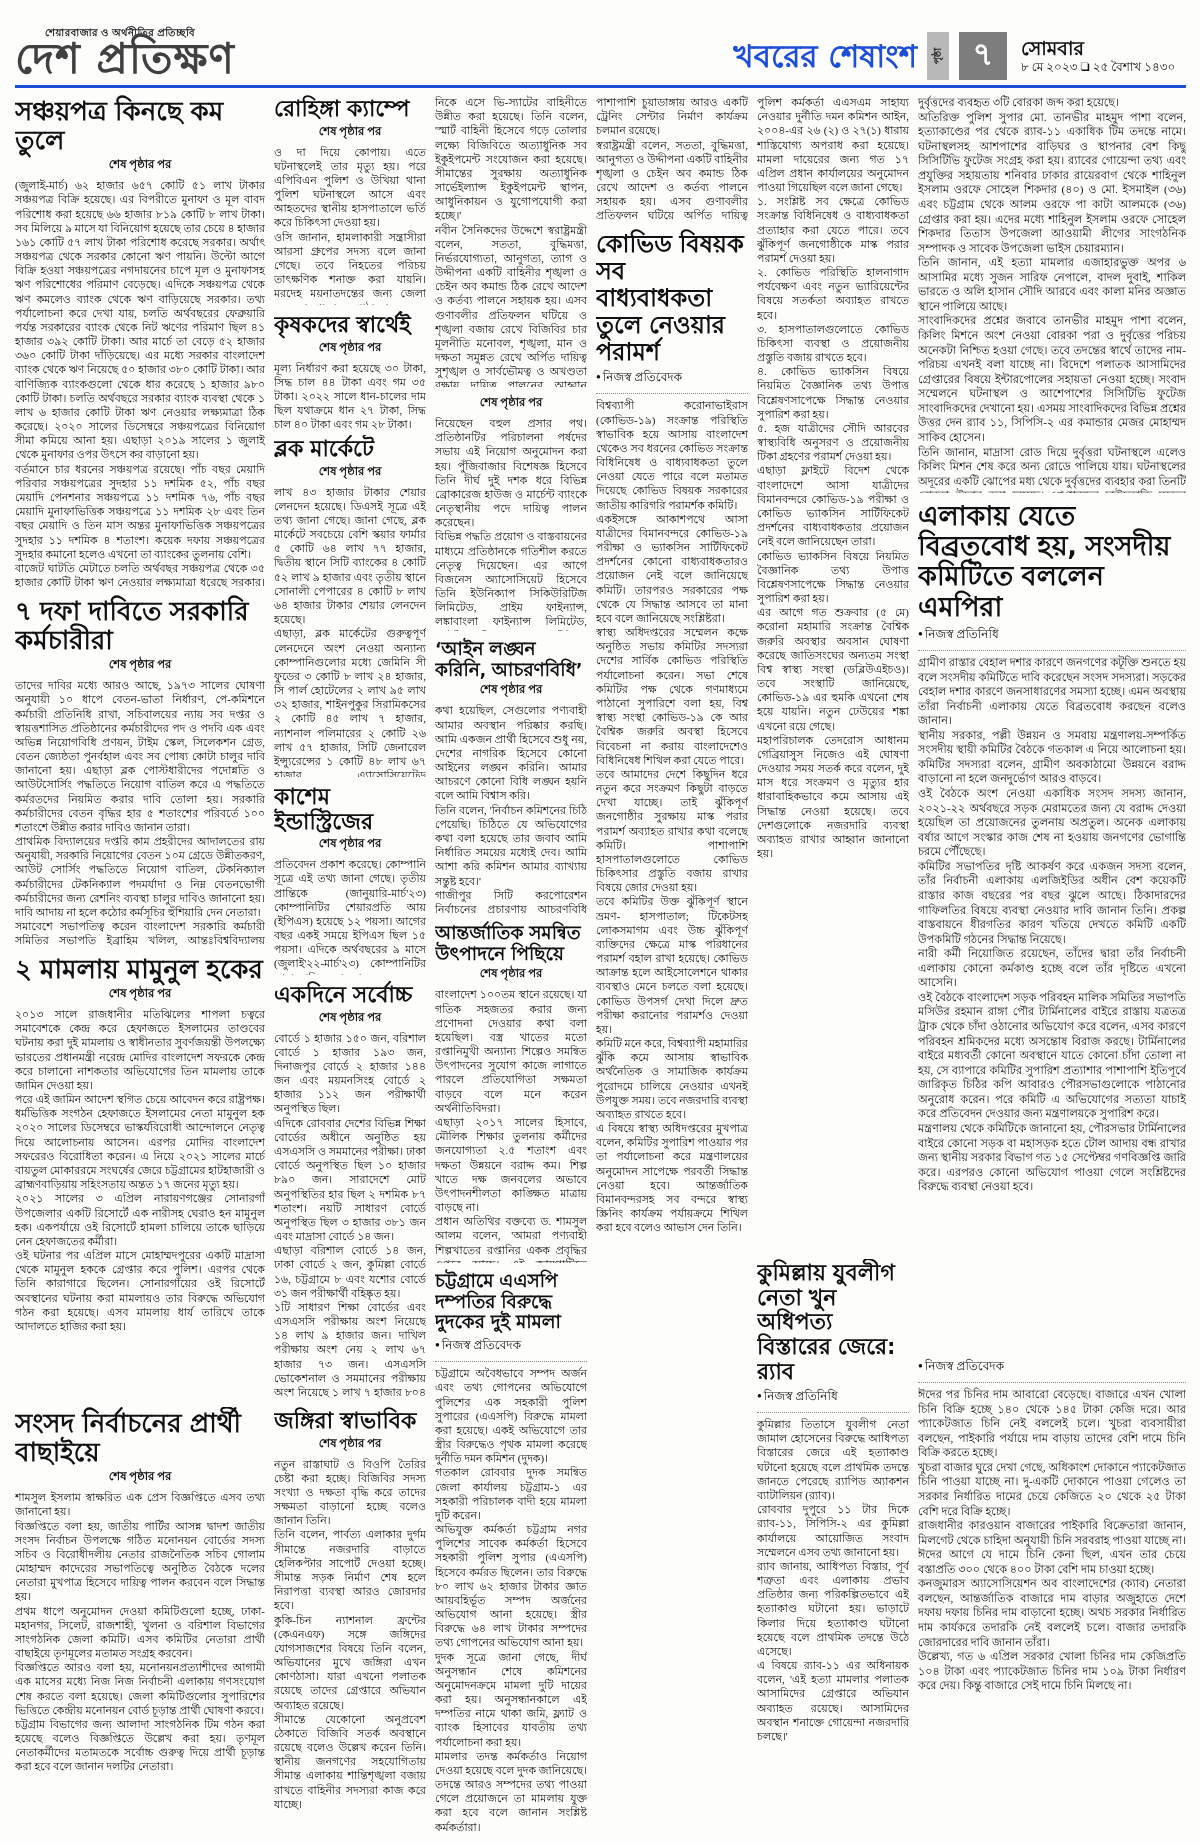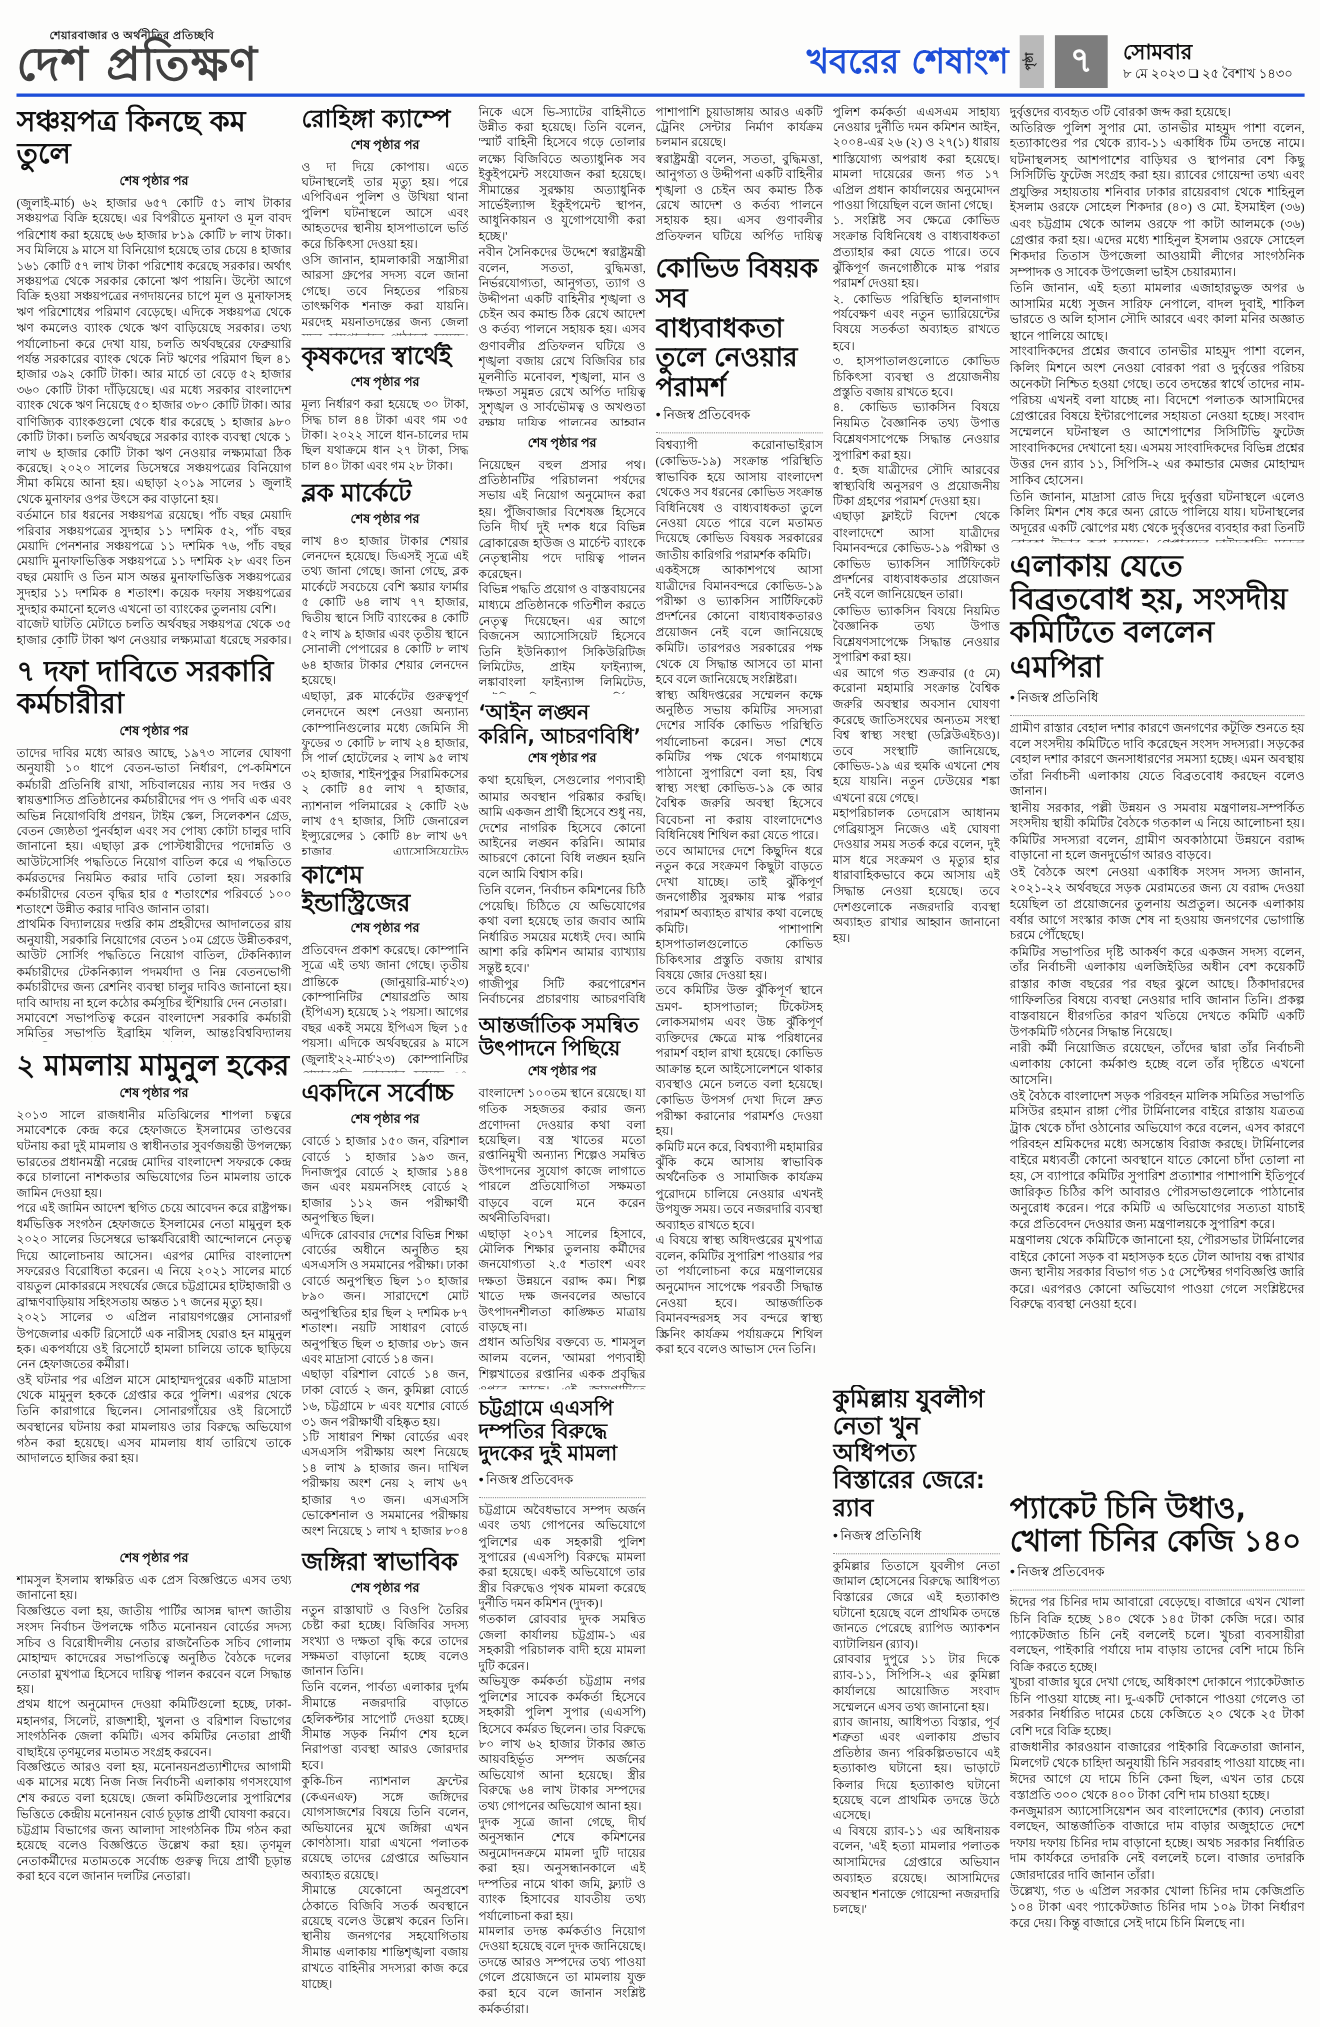--- a/index.html
+++ b/index.html
@@ -83,20 +83,21 @@
       </article>
       <article class="art" style="height:448px">
         <h2 class="hl hl-26">২ মামলায় মামুনুল হকের</h2>
         <div class="kicker">শেষ পৃষ্ঠার পর</div>
         <div class="body">২০১৩ সালে রাজধানীর মতিঝিলের শাপলা চত্বরে সমাবেশকে কেন্দ্র করে হেফাজতে ইসলামের তাণ্ডবের ঘটনায় করা দুই মামলায় ও স্বাধীনতার সুবর্ণজয়ন্তী উপলক্ষ্যে ভারতের প্রধানমন্ত্রী নরেন্দ্র মোদির বাংলাদেশ সফরকে কেন্দ্র করে চালানো নাশকতার অভিযোগের তিন মামলায় তাকে জামিন দেওয়া হয়।
 পরে এই জামিন আদেশ স্থগিত চেয়ে আবেদন করে রাষ্ট্রপক্ষ। ধর্মভিত্তিক সংগঠন হেফাজতে ইসলামের নেতা মামুনুল হক ২০২০ সালের ডিসেম্বরে ভাস্কর্যবিরোধী আন্দোলনে নেতৃত্ব দিয়ে আলোচনায় আসেন। এরপর মোদির বাংলাদেশ সফরেরও বিরোধিতা করেন। এ নিয়ে ২০২১ সালের মার্চে বায়তুল মোকাররমে সংঘর্ষের জেরে চট্টগ্রামের হাটহাজারী ও ব্রাহ্মণবাড়িয়ায় সহিংসতায় অন্তত ১৭ জনের মৃত্যু হয়।
 ২০২১ সালের ৩ এপ্রিল নারায়ণগঞ্জের সোনারগাঁ উপজেলার একটি রিসোর্টে এক নারীসহ ঘেরাও হন মামুনুল হক। একপর্যায়ে ওই রিসোর্টে হামলা চালিয়ে তাকে ছাড়িয়ে নেন হেফাজতের কর্মীরা।
 ওই ঘটনার পর এপ্রিল মাসে মোহাম্মদপুরের একটি মাদ্রাসা থেকে মামুনুল হককে গ্রেপ্তার করে পুলিশ। এরপর থেকে তিনি কারাগারে ছিলেন। সোনারগাঁয়ের ওই রিসোর্টে অবস্থানের ঘটনায় করা মামলায়ও তার বিরুদ্ধে অভিযোগ গঠন করা হয়েছে। এসব মামলায় ধার্য তারিখে তাকে আদালতে হাজির করা হয়।</div>
       </article>
       <article class="art" style="height:428px">
+        <h2 class="hl hl-26">সংসদ নির্বাচনের প্রার্থী বাছাইয়ে</h2>
         <div class="kicker">শেষ পৃষ্ঠার পর</div>
         <div class="body">শামসুল ইসলাম স্বাক্ষরিত এক প্রেস বিজ্ঞপ্তিতে এসব তথ্য জানানো হয়।
 বিজ্ঞপ্তিতে বলা হয়, জাতীয় পার্টির আসন্ন দ্বাদশ জাতীয় সংসদ নির্বাচন উপলক্ষে গঠিত মনোনয়ন বোর্ডের সদস্য সচিব ও বিরোধীদলীয় নেতার রাজনৈতিক সচিব গোলাম মোহাম্মদ কাদেরের সভাপতিত্বে অনুষ্ঠিত বৈঠকে দলের নেতারা মুখপাত্র হিসেবে দায়িত্ব পালন করবেন বলে সিদ্ধান্ত হয়।
 প্রথম ধাপে অনুমোদন দেওয়া কমিটিগুলো হচ্ছে, ঢাকা-মহানগর, সিলেট, রাজশাহী, খুলনা ও বরিশাল বিভাগের সাংগঠনিক জেলা কমিটি। এসব কমিটির নেতারা প্রার্থী বাছাইয়ে তৃণমূলের মতামত সংগ্রহ করবেন।
 বিজ্ঞপ্তিতে আরও বলা হয়, মনোনয়নপ্রত্যাশীদের আগামী এক মাসের মধ্যে নিজ নিজ নির্বাচনী এলাকায় গণসংযোগ শেষ করতে বলা হয়েছে। জেলা কমিটিগুলোর সুপারিশের ভিত্তিতে কেন্দ্রীয় মনোনয়ন বোর্ড চূড়ান্ত প্রার্থী ঘোষণা করবে।
 চট্টগ্রাম বিভাগের জন্য আলাদা সাংগঠনিক টিম গঠন করা হয়েছে বলেও বিজ্ঞপ্তিতে উল্লেখ করা হয়। তৃণমূল নেতাকর্মীদের মতামতকে সর্বোচ্চ গুরুত্ব দিয়ে প্রার্থী চূড়ান্ত করা হবে বলে জানান দলটির নেতারা।</div>
       </article>
     </div>
 
     <div class="col cn">
@@ -232,21 +233,20 @@
         <div class="byline">নিজস্ব প্রতিনিধি</div>
         <div class="body">গ্রামীণ রাস্তার বেহাল দশার কারণে জনগণের কটূক্তি শুনতে হয় বলে সংসদীয় কমিটিতে দাবি করেছেন সংসদ সদস্যরা। সড়কের বেহাল দশার কারণে জনসাধারণের সমস্যা হচ্ছে। এমন অবস্থায় তাঁরা নির্বাচনী এলাকায় যেতে বিব্রতবোধ করছেন বলেও জানান।
 স্থানীয় সরকার, পল্লী উন্নয়ন ও সমবায় মন্ত্রণালয়-সম্পর্কিত সংসদীয় স্থায়ী কমিটির বৈঠকে গতকাল এ নিয়ে আলোচনা হয়। কমিটির সদস্যরা বলেন, গ্রামীণ অবকাঠামো উন্নয়নে বরাদ্দ বাড়ানো না হলে জনদুর্ভোগ আরও বাড়বে।
 ওই বৈঠকে অংশ নেওয়া একাধিক সংসদ সদস্য জানান, ২০২১-২২ অর্থবছরে সড়ক মেরামতের জন্য যে বরাদ্দ দেওয়া হয়েছিল তা প্রয়োজনের তুলনায় অপ্রতুল। অনেক এলাকায় বর্ষার আগে সংস্কার কাজ শেষ না হওয়ায় জনগণের ভোগান্তি চরমে পৌঁছেছে।
 কমিটির সভাপতির দৃষ্টি আকর্ষণ করে একজন সদস্য বলেন, তাঁর নির্বাচনী এলাকায় এলজিইডির অধীন বেশ কয়েকটি রাস্তার কাজ বছরের পর বছর ঝুলে আছে। ঠিকাদারদের গাফিলতির বিষয়ে ব্যবস্থা নেওয়ার দাবি জানান তিনি। প্রকল্প বাস্তবায়নে ধীরগতির কারণ খতিয়ে দেখতে কমিটি একটি উপকমিটি গঠনের সিদ্ধান্ত নিয়েছে।
 নারী কর্মী নিয়োজিত রয়েছেন, তাঁদের দ্বারা তাঁর নির্বাচনী এলাকায় কোনো কর্মকাণ্ড হচ্ছে বলে তাঁর দৃষ্টিতে এখনো আসেনি।
 ওই বৈঠকে বাংলাদেশ সড়ক পরিবহন মালিক সমিতির সভাপতি মসিউর রহমান রাঙ্গা পৌর টার্মিনালের বাইরে রাস্তায় যত্রতত্র ট্রাক থেকে চাঁদা ওঠানোর অভিযোগ করে বলেন, এসব কারণে পরিবহন শ্রমিকদের মধ্যে অসন্তোষ বিরাজ করছে। টার্মিনালের বাইরে মধ্যবর্তী কোনো অবস্থানে যাতে কোনো চাঁদা তোলা না হয়, সে ব্যাপারে কমিটির সুপারিশ প্রত্যাশার পাশাপাশি ইতিপূর্বে জারিকৃত চিঠির কপি আবারও পৌরসভাগুলোকে পাঠানোর অনুরোধ করেন। পরে কমিটি এ অভিযোগের সত্যতা যাচাই করে প্রতিবেদন দেওয়ার জন্য মন্ত্রণালয়কে সুপারিশ করে।
 মন্ত্রণালয় থেকে কমিটিকে জানানো হয়, পৌরসভার টার্মিনালের বাইরে কোনো সড়ক বা মহাসড়ক হতে টোল আদায় বন্ধ রাখার জন্য স্থানীয় সরকার বিভাগ গত ১৫ সেপ্টেম্বর গণবিজ্ঞপ্তি জারি করে। এরপরও কোনো অভিযোগ পাওয়া গেলে সংশ্লিষ্টদের বিরুদ্ধে ব্যবস্থা নেওয়া হবে।</div>
       </article>
       <article class="art" style="height:478px">
-        <h2 class="hl hl-28">প্যাকেট চিনি উধাও, খোলা চিনির কেজি ১৪০</h2>
         <div class="byline">নিজস্ব প্রতিবেদক</div>
         <div class="body">ঈদের পর চিনির দাম আবারো বেড়েছে। বাজারে এখন খোলা চিনি বিক্রি হচ্ছে ১৪০ থেকে ১৪৫ টাকা কেজি দরে। আর প্যাকেটজাত চিনি নেই বললেই চলে। খুচরা ব্যবসায়ীরা বলছেন, পাইকারি পর্যায়ে দাম বাড়ায় তাদের বেশি দামে চিনি বিক্রি করতে হচ্ছে।
 খুচরা বাজার ঘুরে দেখা গেছে, অধিকাংশ দোকানে প্যাকেটজাত চিনি পাওয়া যাচ্ছে না। দু-একটি দোকানে পাওয়া গেলেও তা সরকার নির্ধারিত দামের চেয়ে কেজিতে ২০ থেকে ২৫ টাকা বেশি দরে বিক্রি হচ্ছে।
 রাজধানীর কারওয়ান বাজারের পাইকারি বিক্রেতারা জানান, মিলগেট থেকে চাহিদা অনুযায়ী চিনি সরবরাহ পাওয়া যাচ্ছে না। ঈদের আগে যে দামে চিনি কেনা ছিল, এখন তার চেয়ে বস্তাপ্রতি ৩০০ থেকে ৪০০ টাকা বেশি দাম চাওয়া হচ্ছে।
 কনজুমারস অ্যাসোসিয়েশন অব বাংলাদেশের (ক্যাব) নেতারা বলছেন, আন্তর্জাতিক বাজারে দাম বাড়ার অজুহাতে দেশে দফায় দফায় চিনির দাম বাড়ানো হচ্ছে। অথচ সরকার নির্ধারিত দাম কার্যকরে তদারকি নেই বললেই চলে। বাজার তদারকি জোরদারের দাবি জানান তাঁরা।
 উল্লেখ্য, গত ৬ এপ্রিল সরকার খোলা চিনির দাম কেজিপ্রতি ১০৪ টাকা এবং প্যাকেটজাত চিনির দাম ১০৯ টাকা নির্ধারণ করে দেয়। কিন্তু বাজারে সেই দামে চিনি মিলছে না।</div>
       </article>
     </div>
 
   </div>

